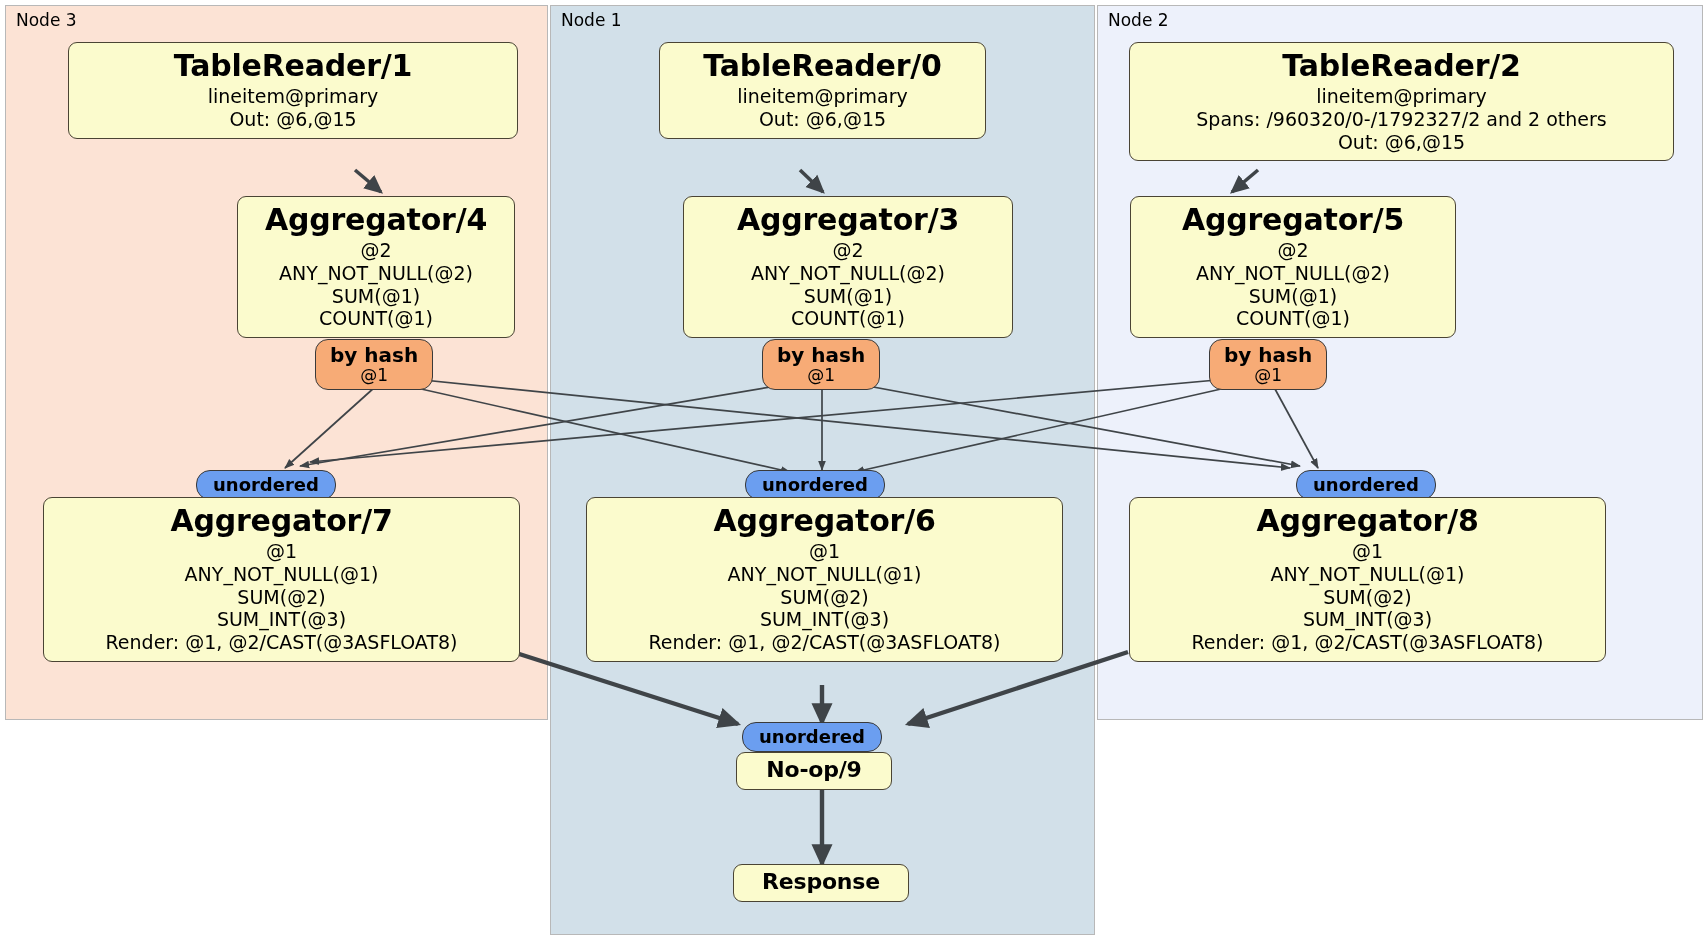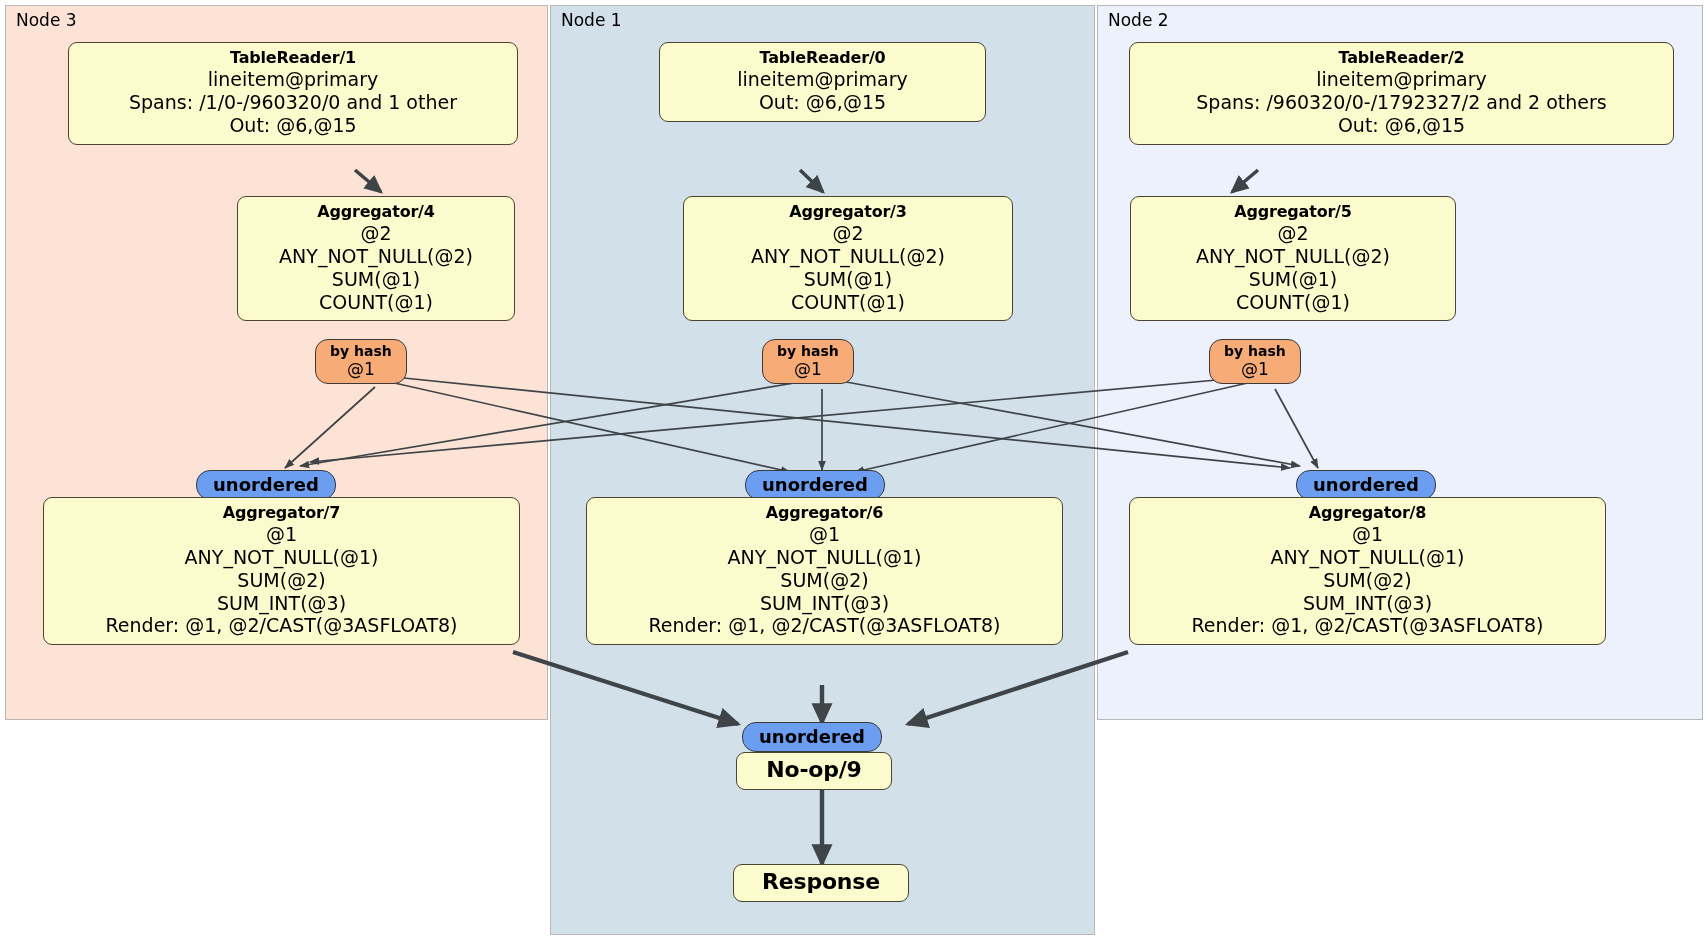--- a/index.html
+++ b/index.html
@@ -72,21 +72,21 @@
     background: #fbfbcd;
     border: 1.6px solid #4a4434;
     border-radius: 9px;
     text-align: center;
     padding: 5px 10px 7px 10px;
     color: #000;
     line-height: 1.20;
   }
   .proc .title {
     font-weight: bold;
-    font-size: 16px;
+    font-size: 30px;
     letter-spacing: -0.2px;
     margin-bottom: 1px;
   }
   .proc .line {
     font-size: 19px;
     white-space: nowrap;
   }
 
   .proc.small {
     padding: 4px 14px 6px 14px;
@@ -100,21 +100,21 @@
   .badge {
     position: absolute;
     box-sizing: border-box;
     text-align: center;
     color: #000;
     border: 1.4px solid #3a3a3a;
     line-height: 1.12;
   }
   .badge .b-main {
     font-weight: bold;
-    font-size: 14px;
+    font-size: 20px;
     white-space: nowrap;
   }
   .badge .b-sub {
     font-size: 17px;
     white-space: nowrap;
   }
 
   .badge.hash {
     background: #f7ab76;
     border-radius: 13px;
@@ -176,21 +176,20 @@
       <path d="M 822 685 L 822 723" stroke-width="4.4" marker-end="url(#arrow-thick)"></path>
       <path d="M 1128 652 L 908 724" stroke-width="4.4" marker-end="url(#arrow-thick)"></path>
 
       <path d="M 822 790 L 822 864" stroke-width="4.4" marker-end="url(#arrow-thick)"></path>
     </g>
   </svg>
 
   <div class="proc" id="p-tr1" style="left:68px; top:42px; width:450px;">
     <div class="title">TableReader/1</div>
     <div class="line">lineitem@primary</div>
-    <div class="line">Spans: /1/0-/960320/0 and 1 other</div>
     <div class="line">Out: @6,@15</div>
   </div>
 
   <div class="proc" id="p-tr0" style="left:659px; top:42px; width:327px;">
     <div class="title">TableReader/0</div>
     <div class="line">lineitem@primary</div>
     <div class="line">Out: @6,@15</div>
   </div>
 
   <div class="proc" id="p-tr2" style="left:1129px; top:42px; width:545px;">

